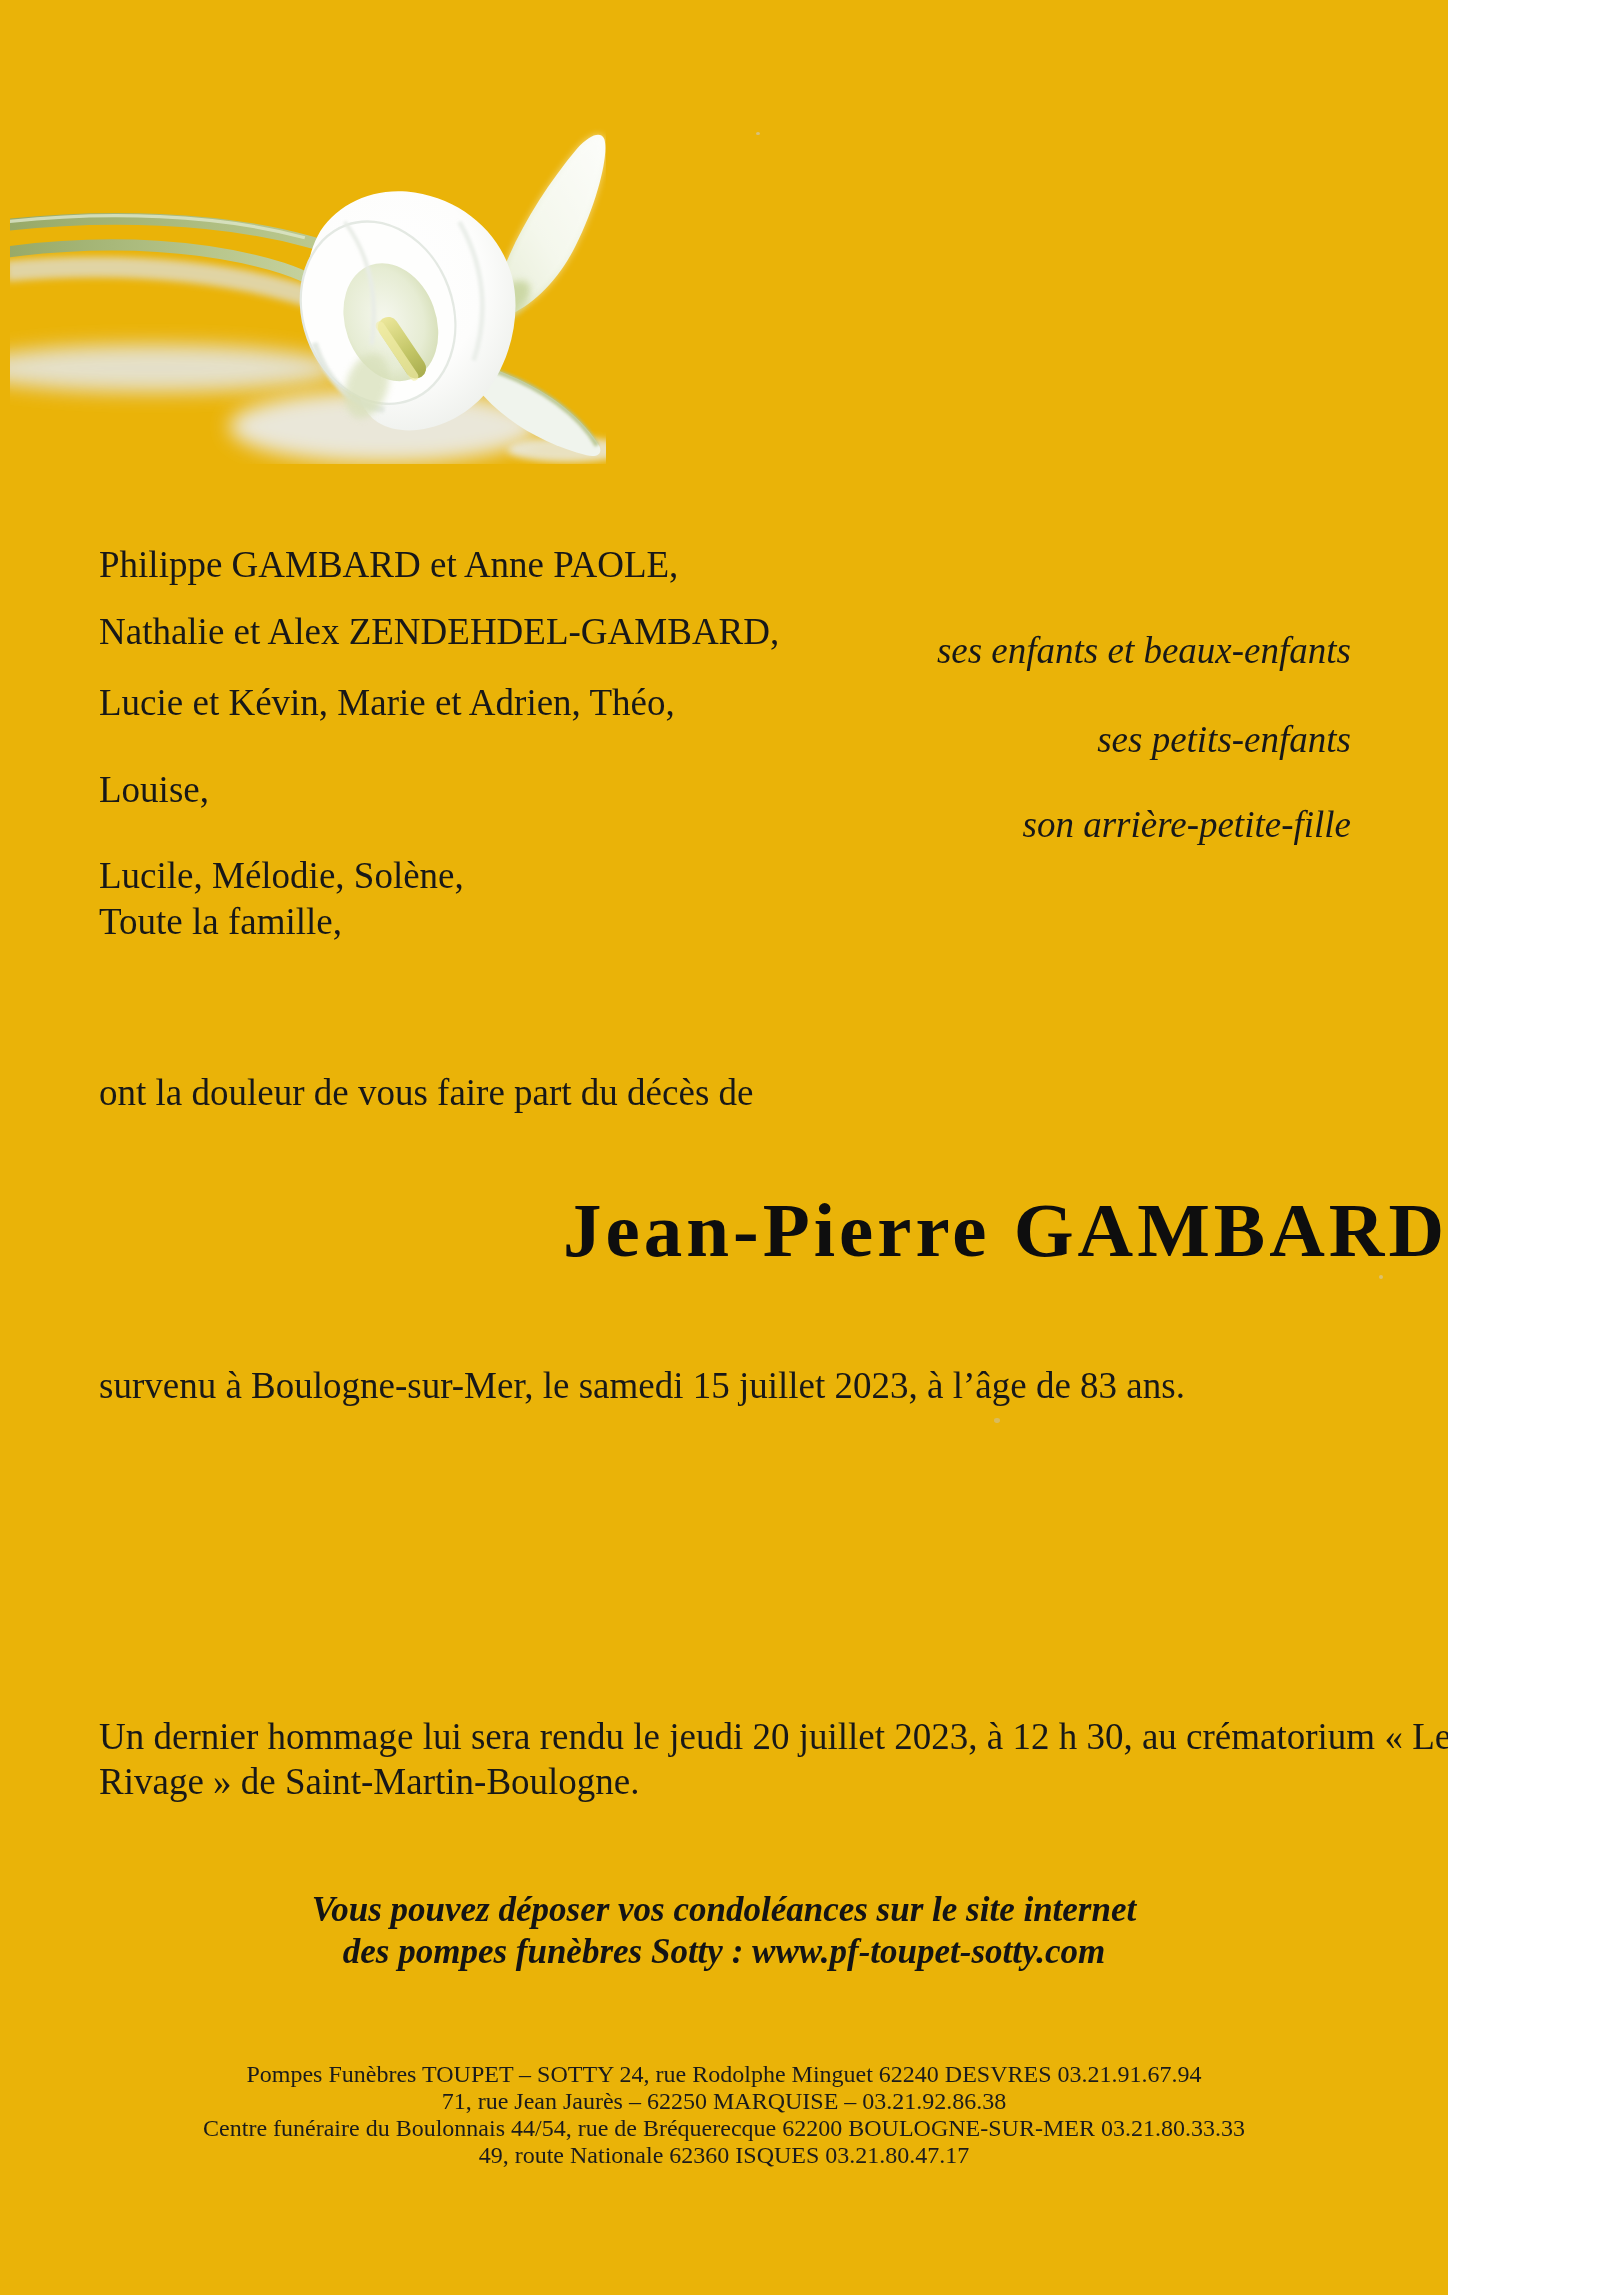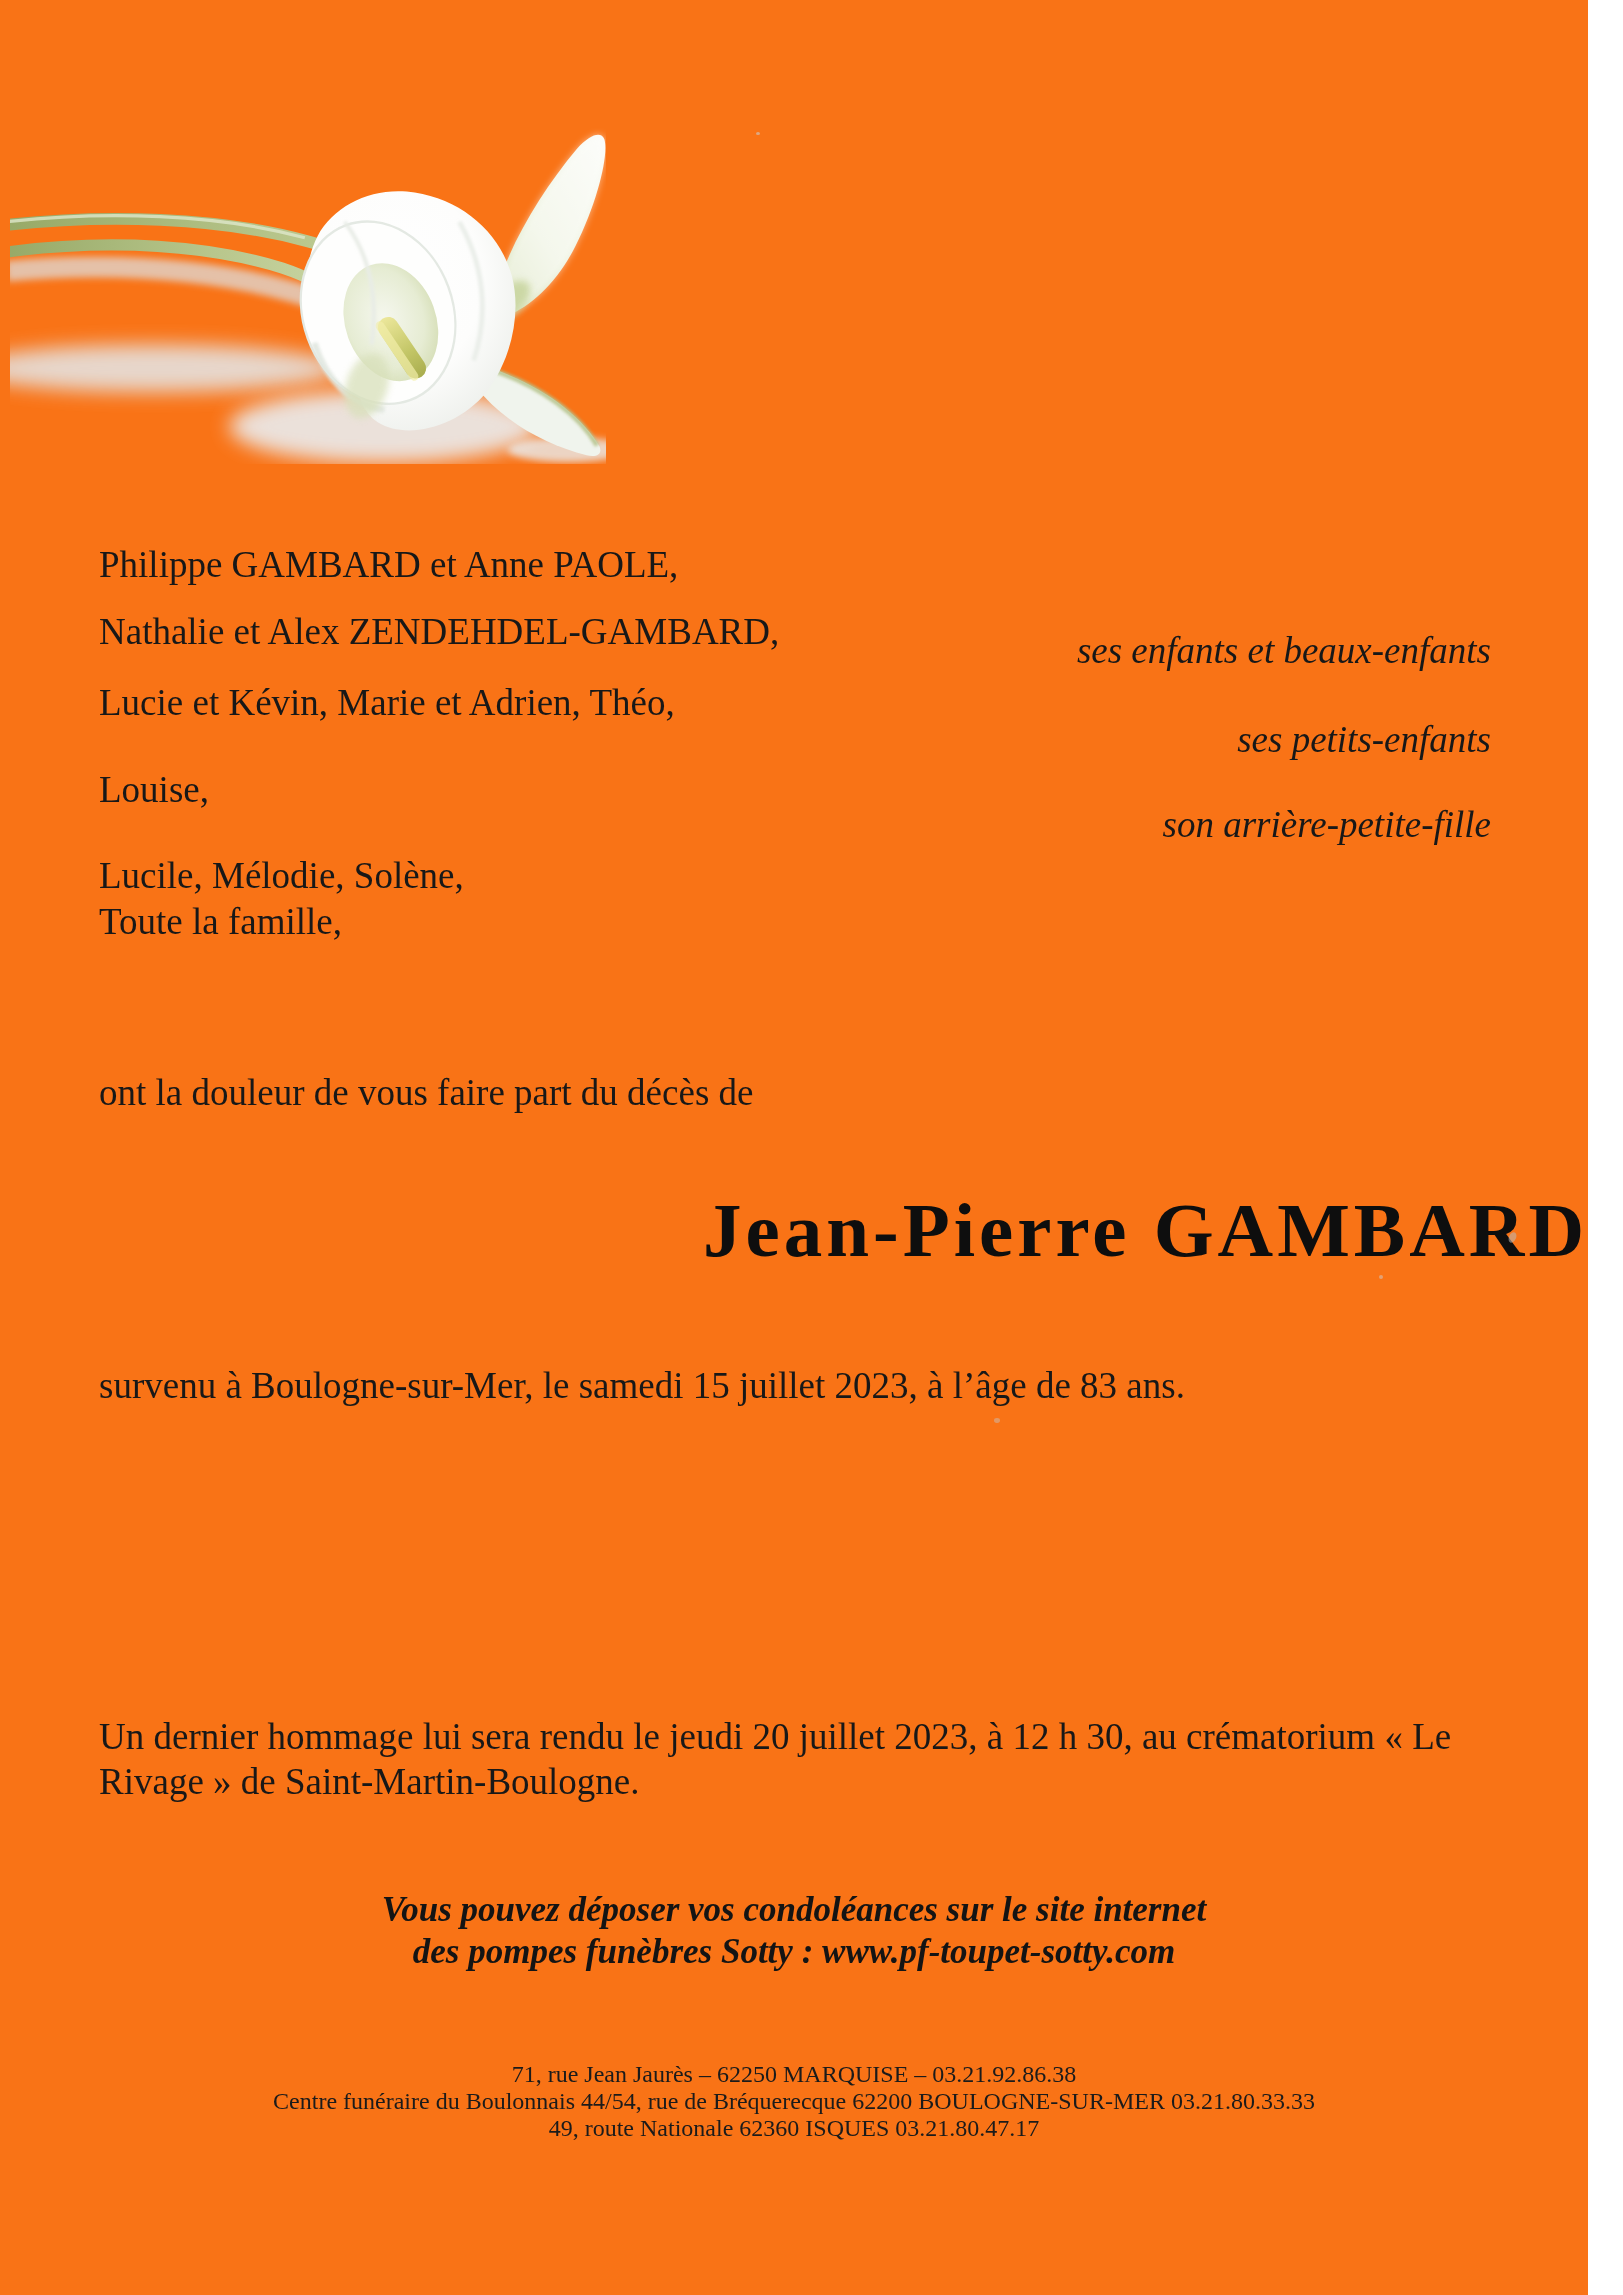--- a/index.html
+++ b/index.html
@@ -1,17 +1,17 @@
 <!DOCTYPE html>
 <html style="font-size:12.8px"><head>
 <meta charset="utf-8">
 <style>
   html,body { margin:0; padding:0; background:#ffffff; }
   .page {
-    position:relative; width:1588px; height:2295px; background:#f97316;
+    position:relative; width:1448px; height:2295px; background:#eab308;
     font-family:"Liberation Serif","DejaVu Serif",serif; color:#181818; overflow:hidden;
   }
   .photo { position:absolute; left:9.6px; top:104px; width:596px; height:360px; }
   .line { position:absolute; white-space:nowrap; font-size:37px; }
   .left-col { left:99px; }
   .relation { right:97px; font-style:italic; }
   .fam1 { top:543px; } .fam2 { top:590px;margin-top:20px; }
   .rel1 { top:629px; }
   .fam3 { top:681px; }
   .rel2 { top:718px;text-align:right; }
@@ -132,20 +132,21 @@
   <h1 class="deceased-name">Jean-Pierre GAMBARD</h1>
   <div class="line left-col death">survenu à Boulogne-sur-Mer, le samedi 15 juillet 2023, à l’âge de 83 ans.</div>
   <div class="tribute">Un dernier hommage lui sera rendu le jeudi 20 juillet 2023, à 12 h 30, au crématorium « Le Rivage » de Saint-Martin-Boulogne.</div>
 
   <div class="condolences">
     <div>Vous pouvez déposer vos condoléances sur le site internet</div>
     <div>des pompes funèbres Sotty : www.pf-toupet-sotty.com</div>
   </div>
 
   <div class="footer">
+    <div>Pompes Funèbres TOUPET – SOTTY  24, rue Rodolphe Minguet  62240 DESVRES  03.21.91.67.94</div>
     <div>71, rue Jean Jaurès – 62250 MARQUISE – 03.21.92.86.38</div>
     <div>Centre funéraire du Boulonnais 44/54, rue de Bréquerecque 62200 BOULOGNE-SUR-MER 03.21.80.33.33</div>
     <div>49, route Nationale 62360 ISQUES 03.21.80.47.17</div>
   </div>
 
   <div class="speck s1"></div>
   <div class="speck s2"></div>
   <div class="speck s3"></div>
   <div class="speck s4"></div>
 

